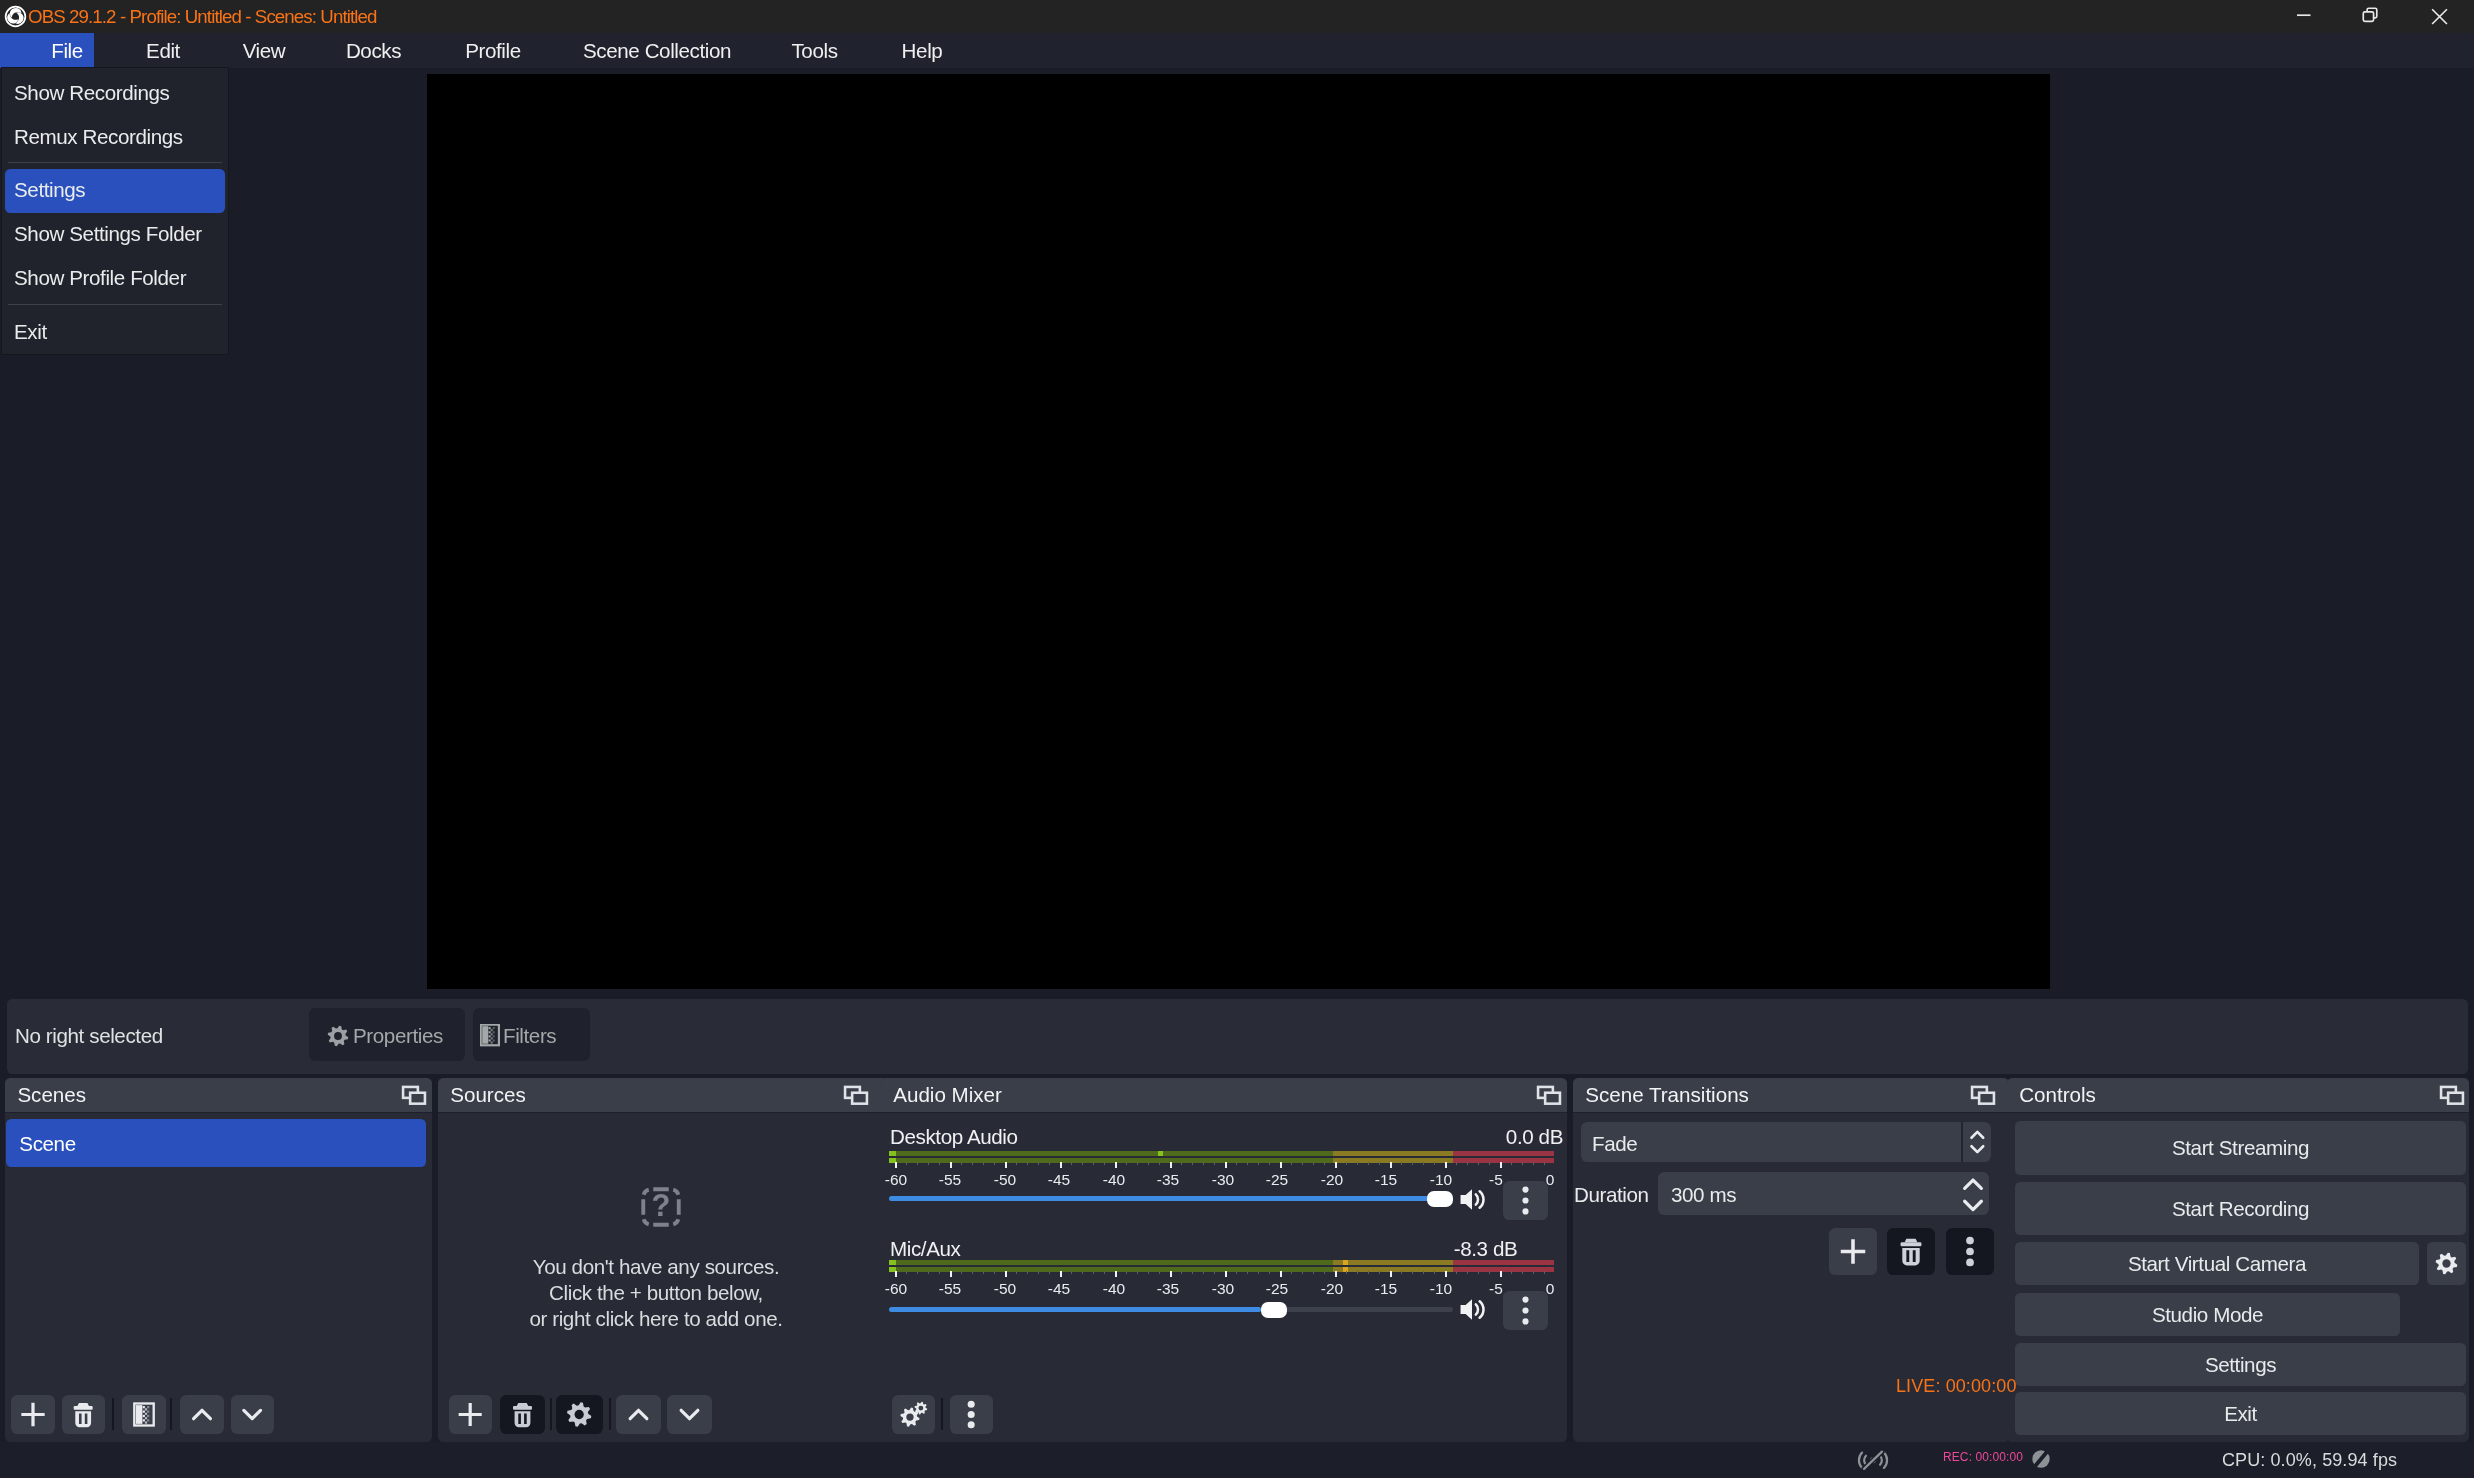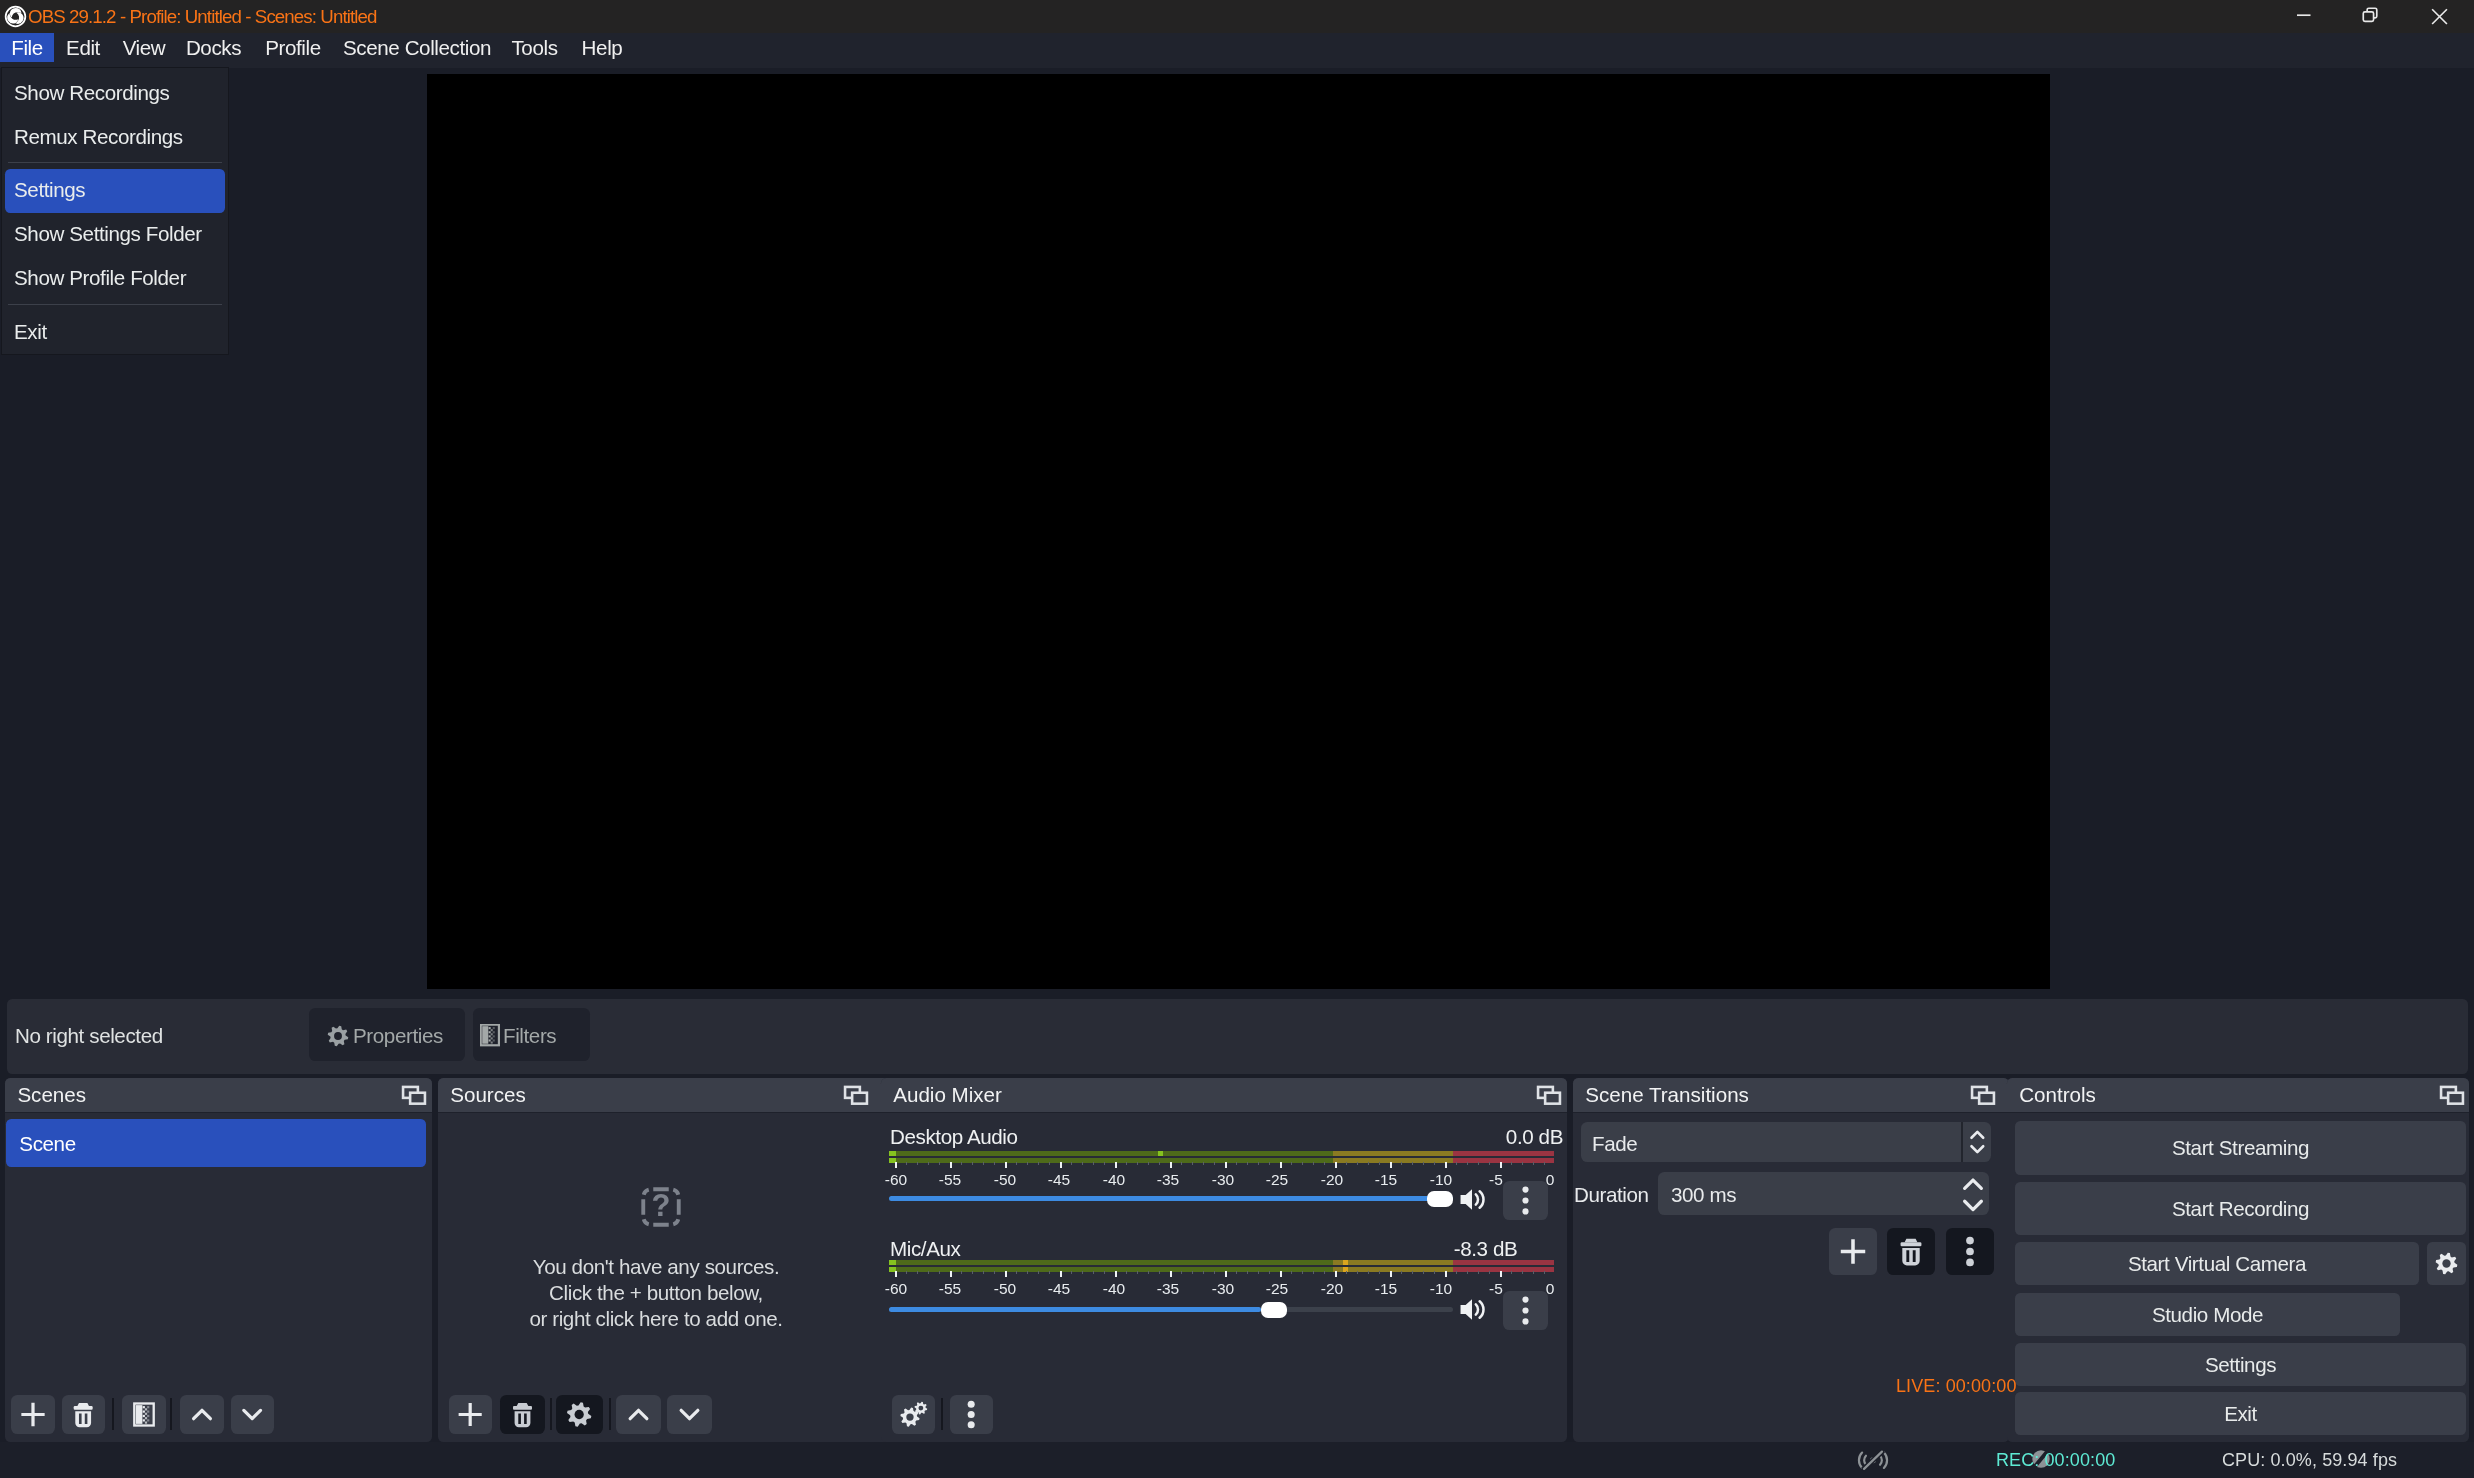--- a/index.html
+++ b/index.html
@@ -2,21 +2,21 @@
 <html style="font-size:10.3px"><head>
 <meta charset="utf-8">
 <style>
   html,body{margin:0;padding:0;}
   body{width:2475px;height:1478px;position:relative;overflow:hidden;
        background:#1a1d27;font-family:"Liberation Sans",sans-serif;}
   .abs{position:absolute;}
   .flexc{display:flex;align-items:center;justify-content:center;}
   .titlebar{left:0;top:0;width:2475px;height:33px;background:#242323;}
   .menubar{left:0;top:33px;width:2475px;height:35px;background:#20232d;display:flex;}
-  .mitem{height:29px;display:flex;align-items:center;justify-content:center;color:#efefef;font-size:20.6px;letter-spacing:-0.4px;}
+  .mitem{height:35px;display:flex;align-items:center;justify-content:center;color:#efefef;font-size:20.6px;letter-spacing:-0.4px;padding-left:40px;}
   .canvas{left:427px;top:74px;width:1623px;height:915px;background:#000;}
   .toolbar{left:7px;top:999px;width:2461px;height:75px;background:#292c36;border-radius:5.2px;}
   .panel{background:#282b36;border-radius:5.2px;}
   .phead{position:absolute;left:0;top:0;right:0;height:34px;background:#3a3e49;
          border-radius:5.2px 5.2px 0 0;border-bottom:1.9px solid #1e212b;
          color:#f2f3f4;font-weight:normal;font-size:20.6px;}
   .phead .t{position:absolute;left:12.2px;top:4.5px;}
   .btn{position:absolute;background:#3a3e49;border-radius:6.4px;}
   .btn.dark{background:#1f222c;}
   .btn.dis{background:#14171f;}
@@ -365,21 +365,21 @@
  </g>
  <circle cx="25" cy="19" r="4.5" fill="#8d9296"></circle>
  <path d="M41 4 L9 34" stroke="#1c1f29" stroke-width="8"></path>
  <path d="M39 5.5 L11 32.5" stroke="#8d9296" stroke-width="3.4" stroke-linecap="round"></path>
   </svg>
 <div class="abs" style="left:1896px;top:1376px;font-size:18px;letter-spacing:0.1px;color:#f97316;">LIVE: 00:00:00</div>
 <svg class="abs" style="left:2032px;top:1450px" width="19.3" height="19.3" viewBox="0 0 30 30">
  <circle cx="14" cy="14" r="13.5" fill="#8d9296"></circle>
  <path d="M23 3 L5 25" stroke="#1c1f29" stroke-width="6"></path>
   </svg>
-<div class="abs" style="left:1996px;top:1450px;font-size:18px;letter-spacing:0.1px;color:#5eead4;">REC: 00:00:00</div>
+<div class="abs" style="left:1943px;top:1450px;font-size:12px;letter-spacing:0.1px;color:#ec4899;">REC: 00:00:00</div>
 <div class="abs" style="left:2222px;top:1450px;font-size:18px;letter-spacing:0.1px;color:#d8dcdc;">CPU: 0.0%, 59.94 fps</div>
 <div class="abs menu"></div>
 <div class="abs" style="left:7.7px;top:162px;width:214px;height:1.3px;background:#3c404a;z-index:51;"></div>
 <div class="abs" style="left:7.7px;top:304px;width:214px;height:1.3px;background:#3c404a;z-index:51;"></div>
 <div class="abs" style="left:4.5px;top:169px;width:220px;height:44px;background:#2950bc;border-radius:5.2px;z-index:51;"></div>
 <div class="mi" style="top:81px;z-index:52;">Show Recordings</div>
 <div class="mi" style="top:125px;z-index:52;">Remux Recordings</div>
 <div class="mi" style="top:178px;z-index:52;">Settings</div>
 <div class="mi" style="top:222px;z-index:52;">Show Settings Folder</div>
 <div class="mi" style="top:266px;z-index:52;">Show Profile Folder</div>

